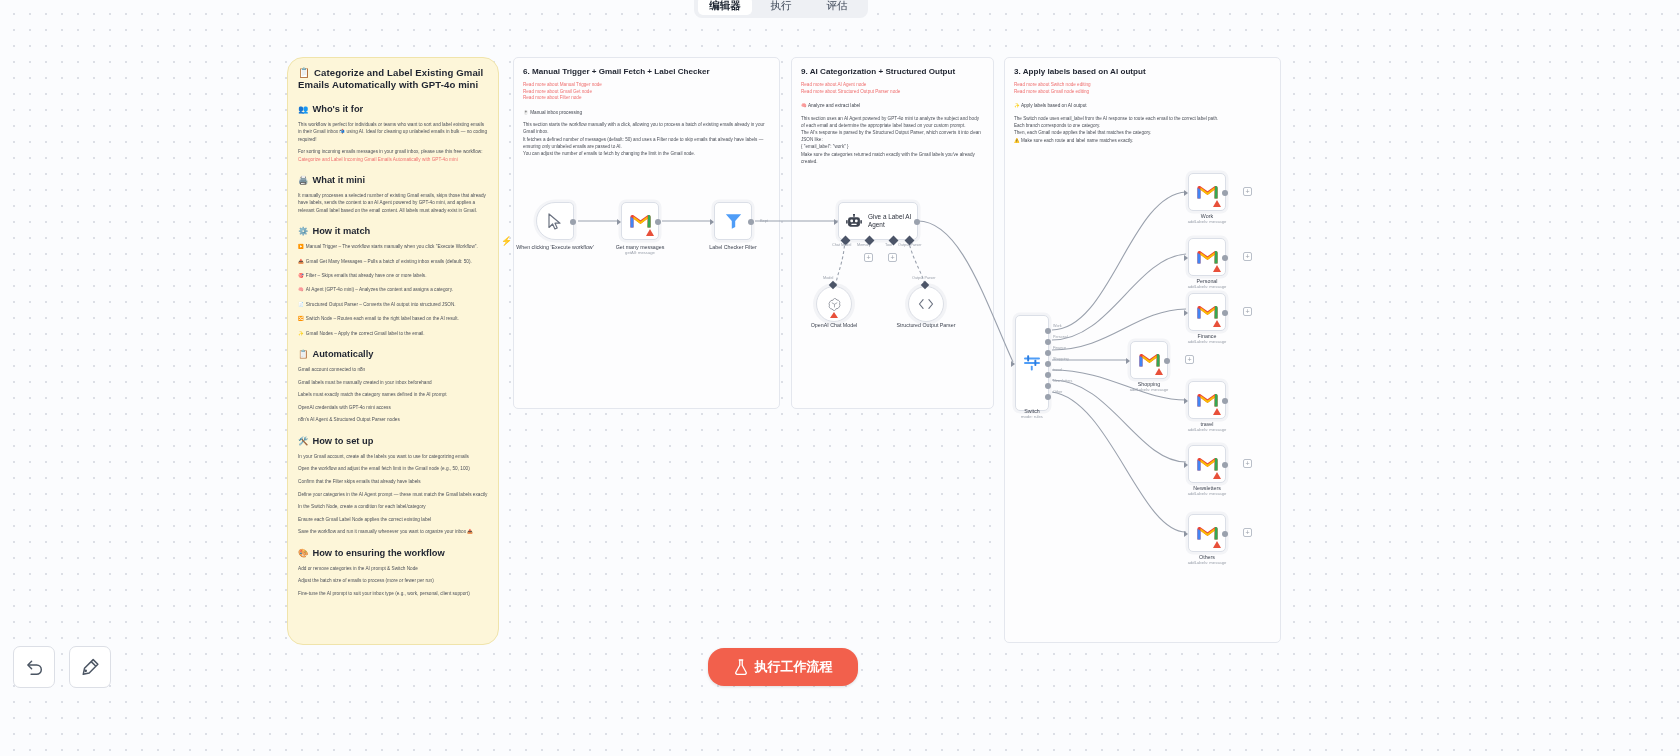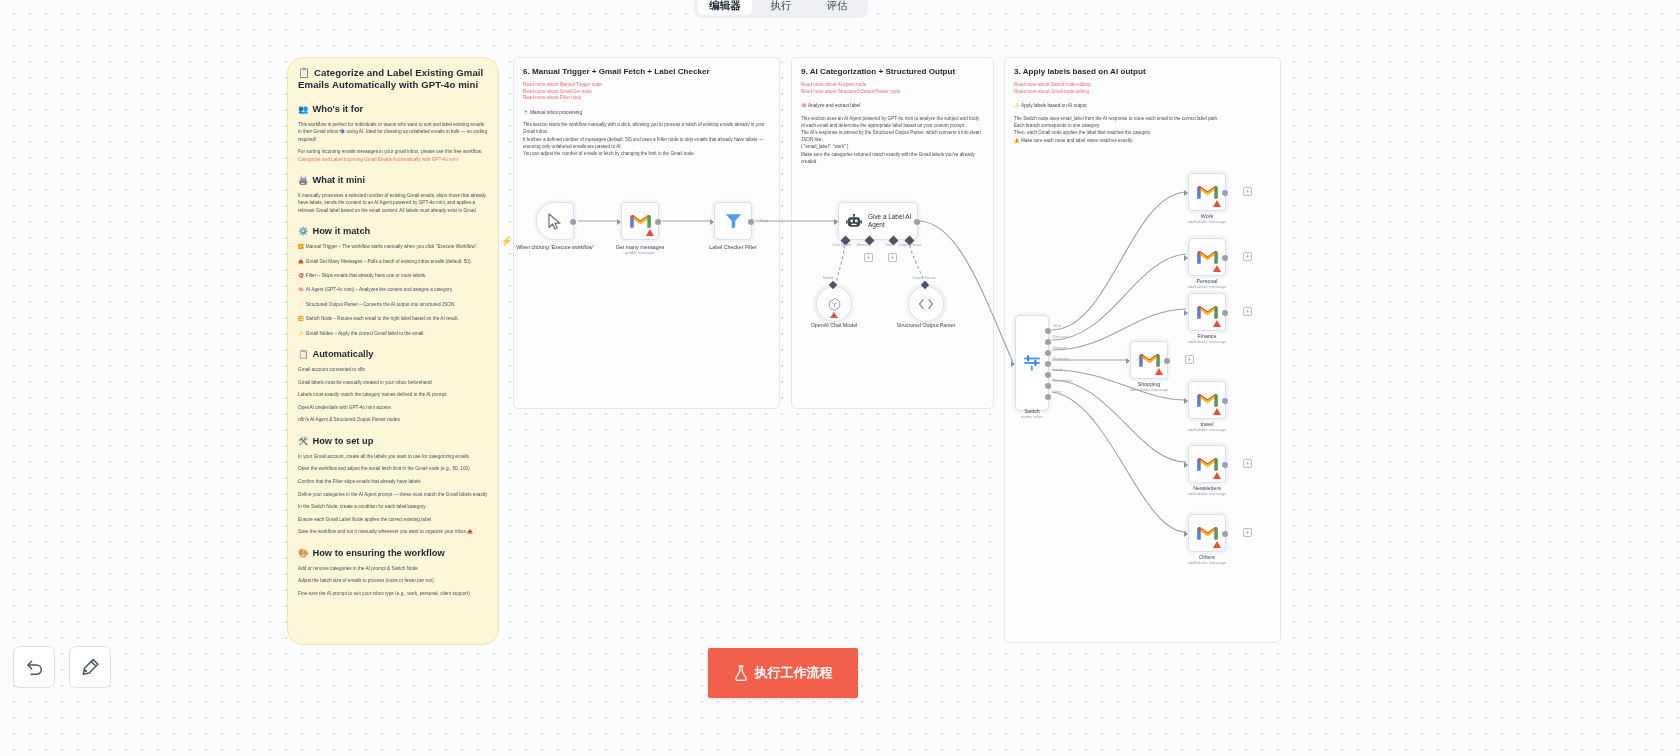--- a/index.html
+++ b/index.html
@@ -192,22 +192,22 @@
 
   
   .roundbtn {
     position:absolute; width: 42px; height: 42px;
     background: #fff; border: 1px solid #dcdfe6; border-radius: 7px;
     display:flex; align-items:center; justify-content:center;
   }
   
   #execute-btn {
     position:absolute; left: 708px; top: 648px;
-    width: 150px; height: 50px;
-    background: #f2604c; border-radius: 2px;
+    width: 150px; height: 38px;
+    background: #f2604c; border-radius: 16px;
     color:#fff; font-size: 13px; font-weight: 600;
     display:flex; align-items:center; justify-content:center; gap: 7px;
     box-shadow: 0 1px 3px rgba(0,0,0,.12);
   }
   svg.edge { position:absolute; left:0; top:0; width:1680px; height:756px; pointer-events:none; }
 </style>
 </head>
 <body>
 
 <div id="canvas">

